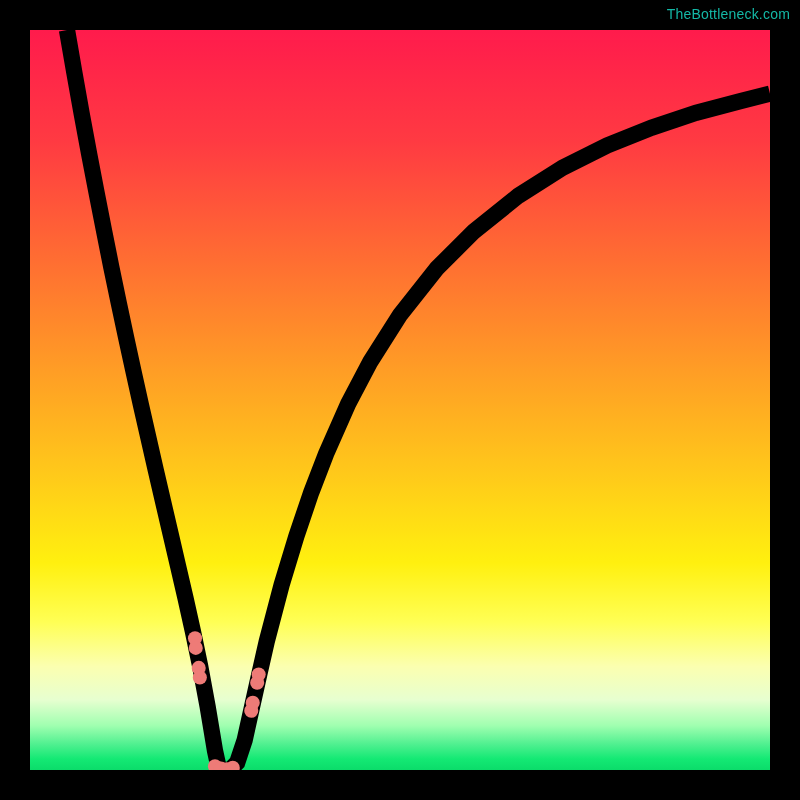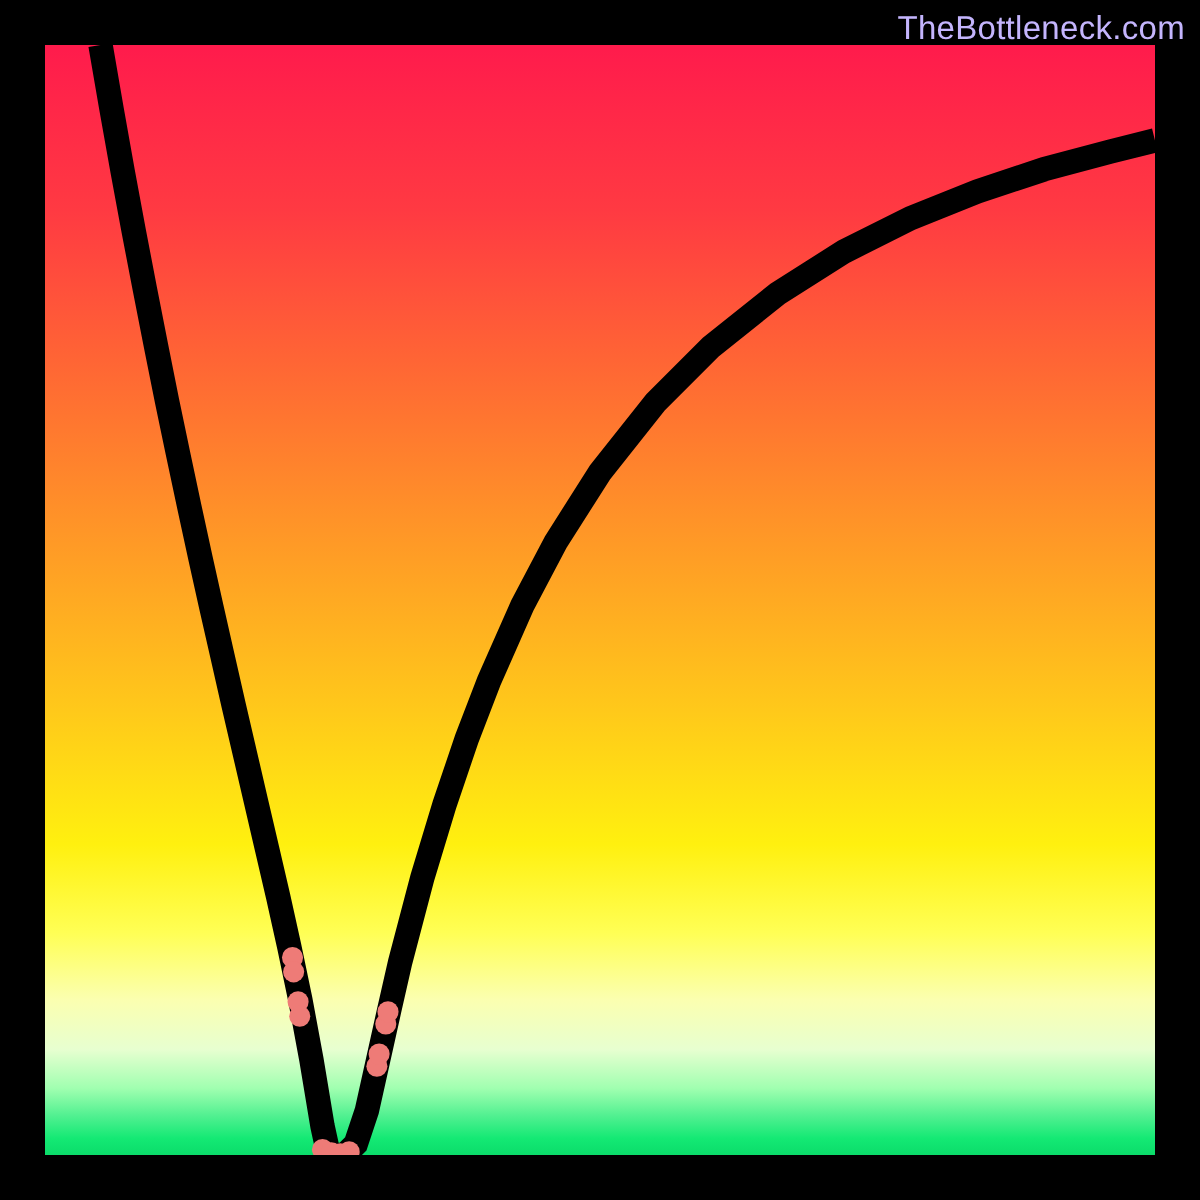--- a/index.html
+++ b/index.html
@@ -26,22 +26,22 @@
     overflow: hidden;
   }
   .gradient-bg {
     position: absolute;
     left: 0; top: 0; width: 100%; height: 100%;
   }
   .watermark {
     position: absolute;
     top: 6px;
     right: 10px;
-    color: #c4b5fd;
-    font-size: 22px;
+    color: #14b8a6;
+    font-size: 14px;
     letter-spacing: 0.2px;
     font-weight: 500;
   }
   svg.curve {
     position: absolute;
     left: 0; top: 0;
     width: 100%; height: 100%;
   }
   .curve path.line {
     fill: none;

